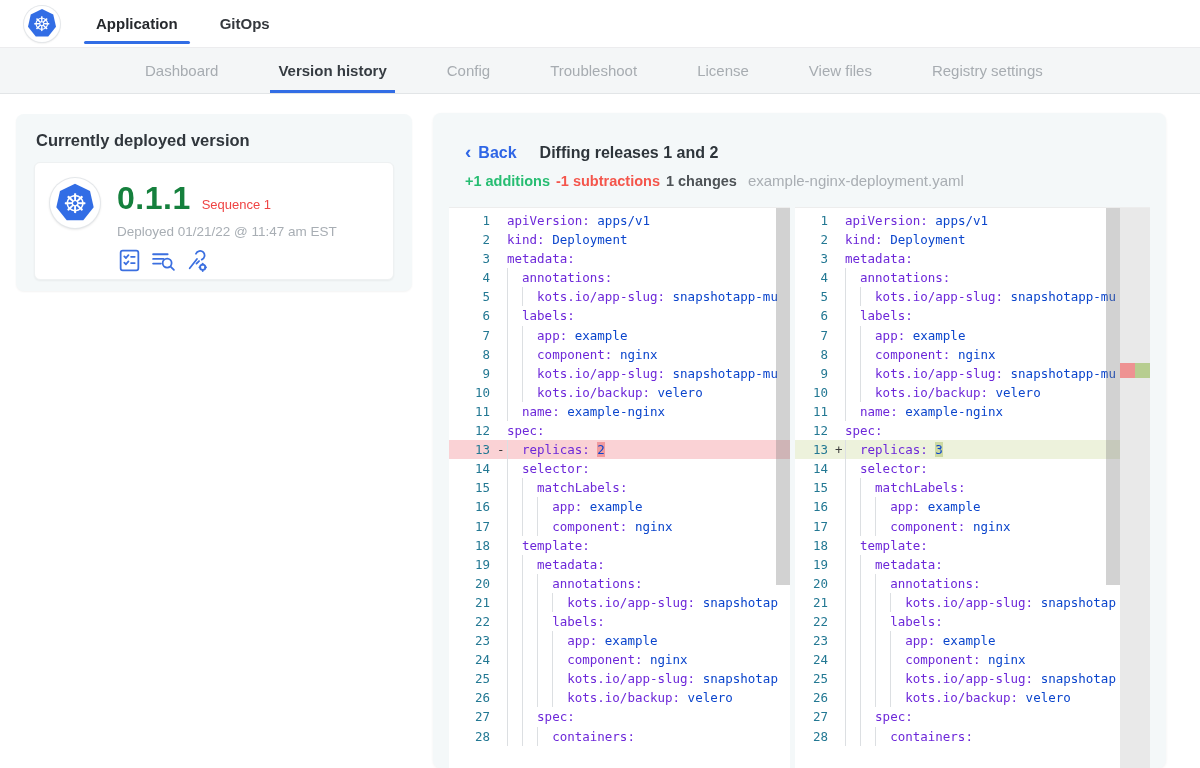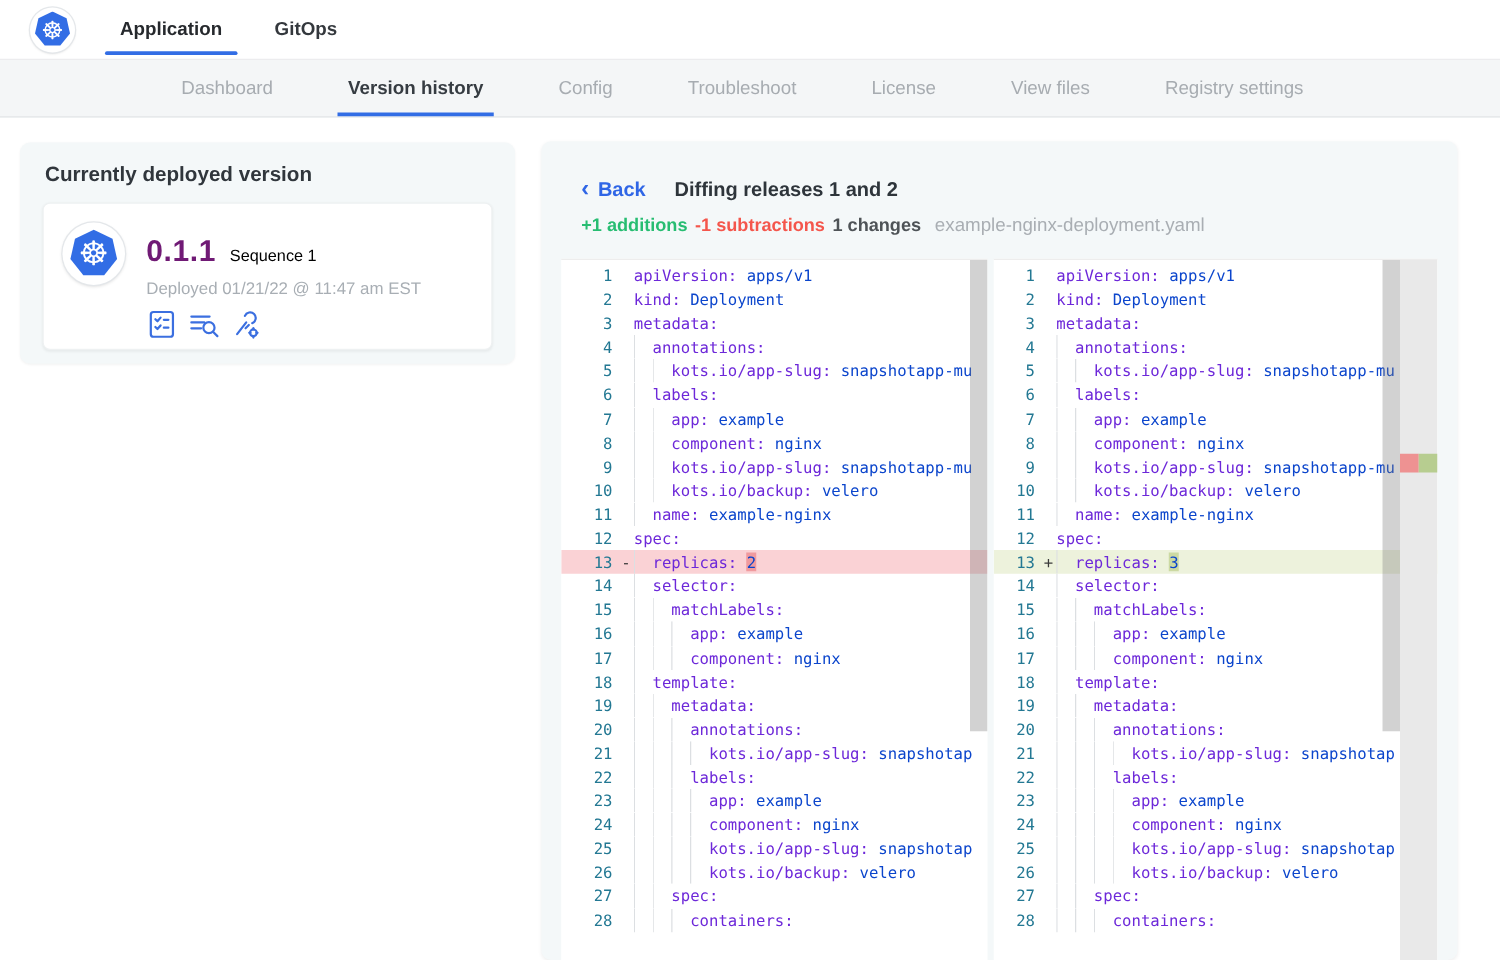--- a/index.html
+++ b/index.html
@@ -40,22 +40,22 @@
     background:#f4f8f9; border-radius:8px; box-shadow:0 1px 2px rgba(0,0,0,.05); }
   .dep-title { padding:17px 20px 12px 20px; font-size:16.5px; font-weight:700; color:#30363c; }
   .dep-inner { margin:0 18px; height:118px; background:#fff; border-radius:6px;
     border:1px solid #eef1f2; box-shadow:0 1px 2px rgba(0,0,0,.05); position:relative; }
   .dep-logo { position:absolute; left:15px; top:15px; width:50px; height:50px; border-radius:50%; background:#fff;
     box-shadow:0 0 0 1px #e4e7ea, 0 1px 3px rgba(0,0,0,.18); display:flex; align-items:center; justify-content:center; }
   .dep-logo .hept { width:40px; height:40px; }
   .dep-logo .wheel { font-size:27px; }
   .dep-body { position:absolute; left:82px; top:10px; right:10px; }
   .ver-row { display:flex; align-items:baseline; gap:11px; }
-  .ver-num { font-size:24px; font-weight:800; color:#701a75; letter-spacing:.5px; }
-  .ver-seq { font-size:13px; color:#000000;margin-top:24px; }
+  .ver-num { font-size:32px; font-weight:800; color:#15803d; letter-spacing:.5px; }
+  .ver-seq { font-size:13px; color:#ef4444;margin-top:24px; }
   .ver-date { margin-top:7px; font-size:13.5px; color:#a8aeb4; }
   .ver-icons { margin-top:9px; display:flex; align-items:center; gap:9px; }
   .vicon { width:25px; height:25px; color:#3b6fe0; cursor:pointer; position:relative; }
   .vicon svg { width:100%; height:100%; stroke:currentColor; fill:none; stroke-width:1.7; stroke-linecap:round; stroke-linejoin:round; }
 
   
   .diff-card { position:absolute; left:433px; top:113px; width:733px; height:655px;
     background:#f4f8f9; border-radius:8px; box-shadow:0 1px 3px rgba(0,0,0,.06); overflow:hidden; }
   .diff-head { padding:30px 16px 0 32px; display:flex; align-items:center; }
   .back-link { color:#2f66e6; font-size:16px; font-weight:700; cursor:pointer; display:flex; align-items:center; gap:7px; }

